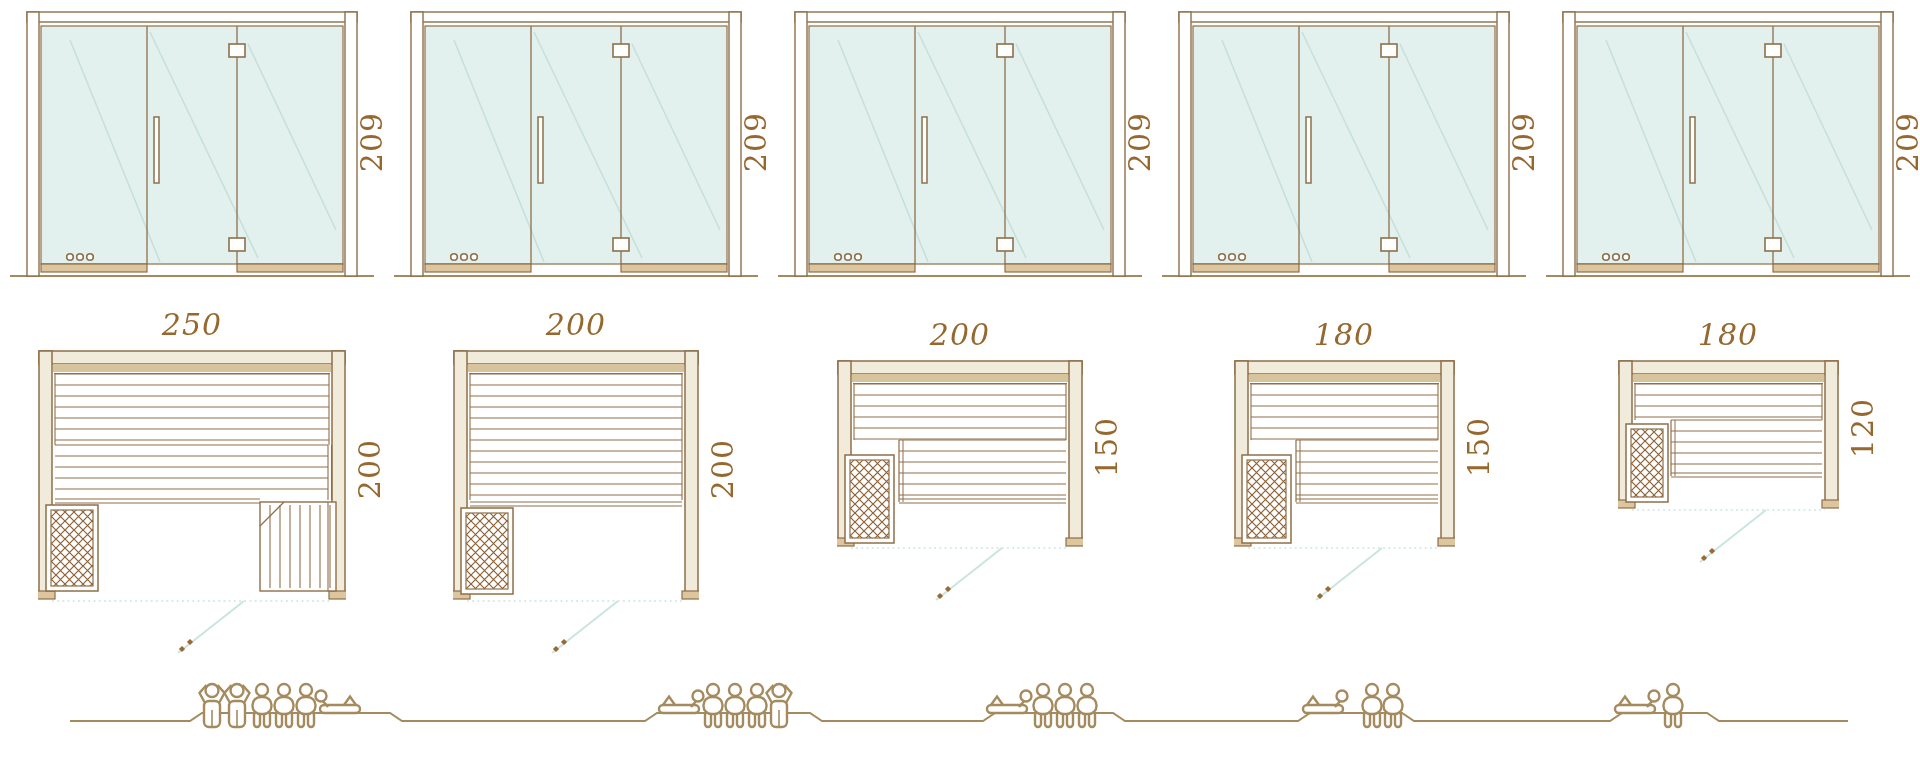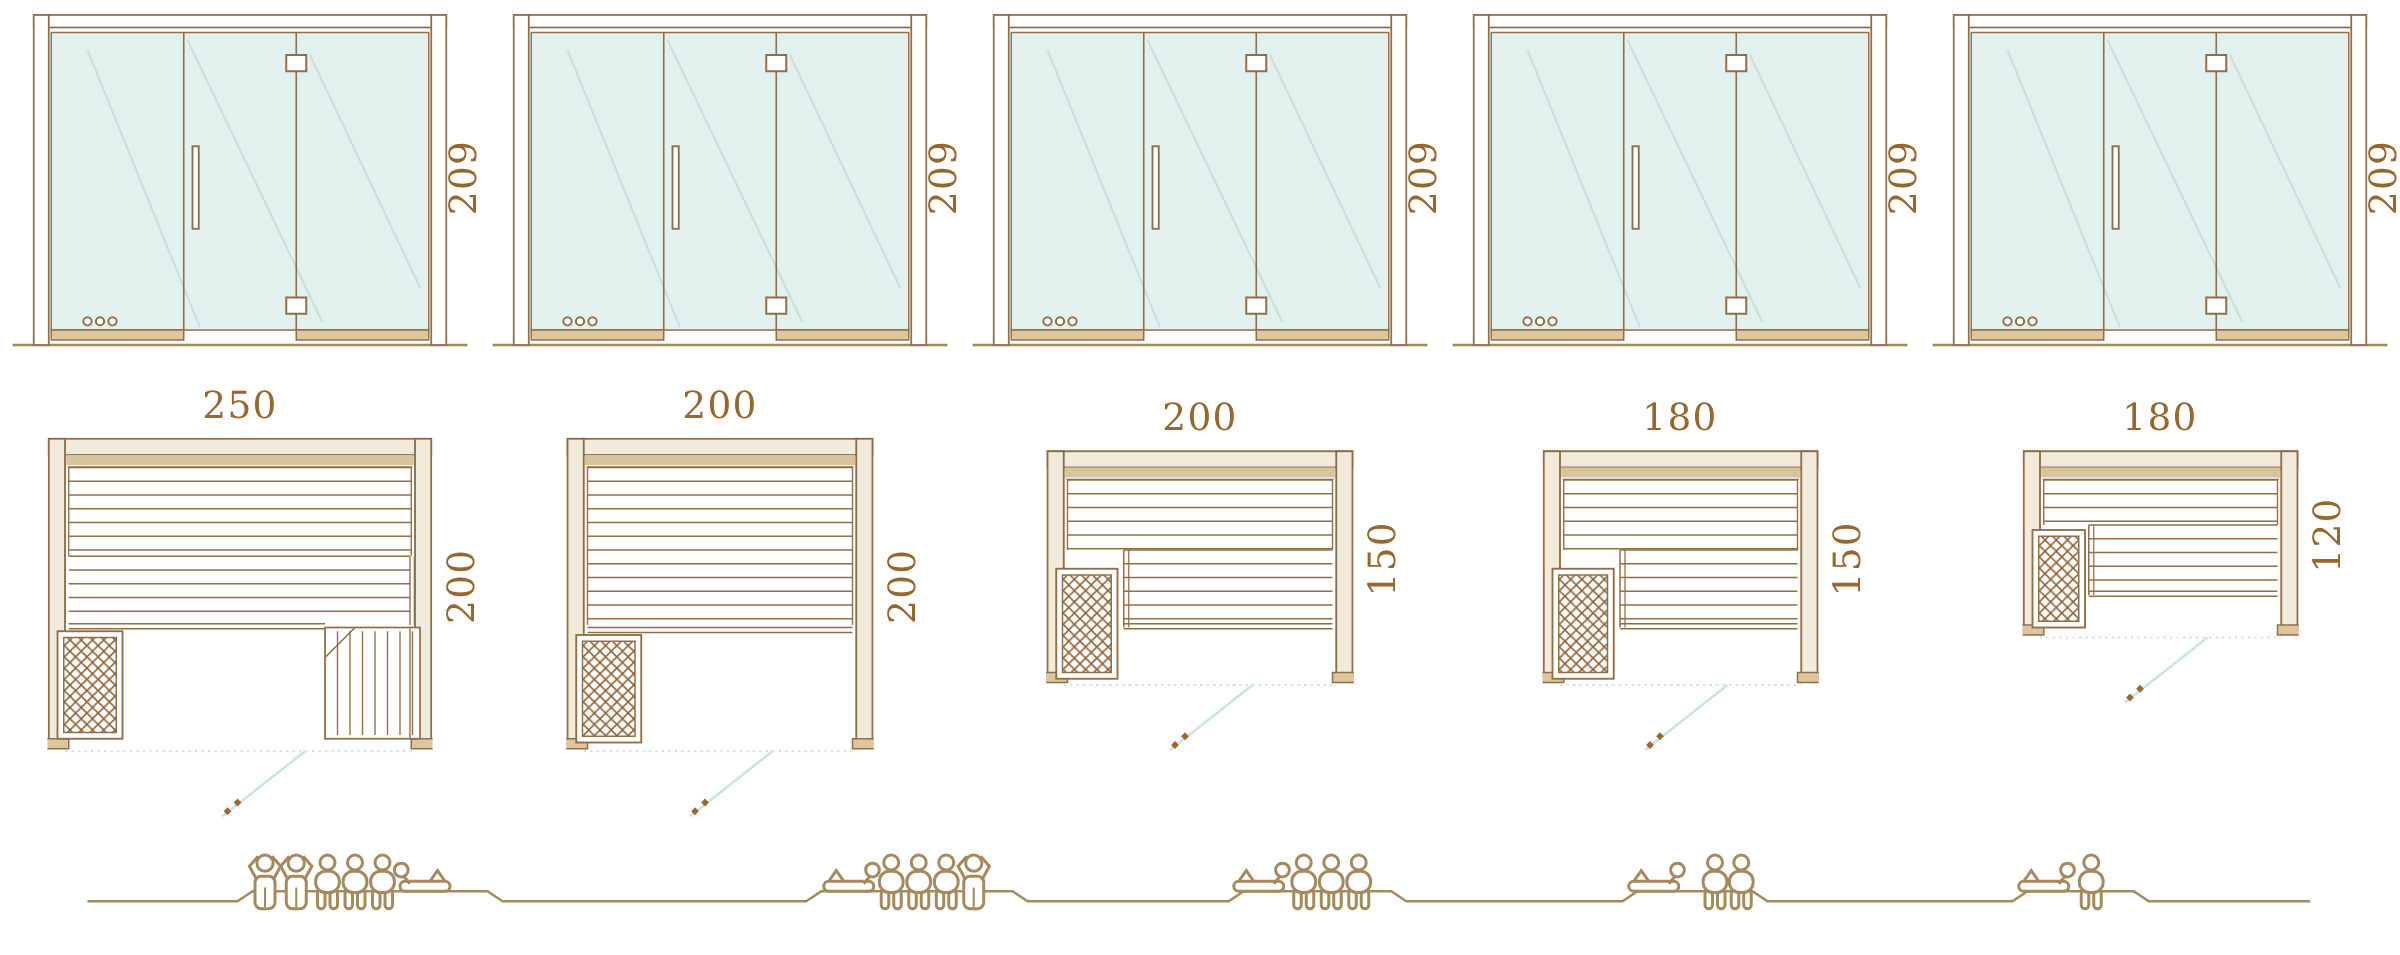--- a/index.html
+++ b/index.html
@@ -6,21 +6,21 @@
   #canvas{
     position:relative;width:1920px;height:764px;background:#ffffff;
     overflow:hidden;font-family:"DejaVu Serif", serif;
   }
   .unit-col{position:absolute;top:0;height:764px;width:384px;}
   .unit-col svg{position:absolute;left:0;}
   .dim-label{
     position:absolute;font-size:30px;letter-spacing:1px;color:#96682f;
     white-space:nowrap;user-select:none;line-height:1;
   }
-  .dim-label.horizontal{transform:translate(-50%,0);}
+  .dim-label.horizontal{transform:translate(-50%,0);font-style:italic;}
   .dim-label.vertical{transform:translate(-50%,-50%) rotate(-90deg);}
   #people-strip{position:absolute;left:0;top:650px;}
 </style>
 </head>
 <body>
 
 <div id="canvas">
   <div id="units">
       <div class="unit-col" style="left: 0px;">
         <svg class="elevation" width="384" height="284" viewBox="0 0 384 284" style="top:0px">

